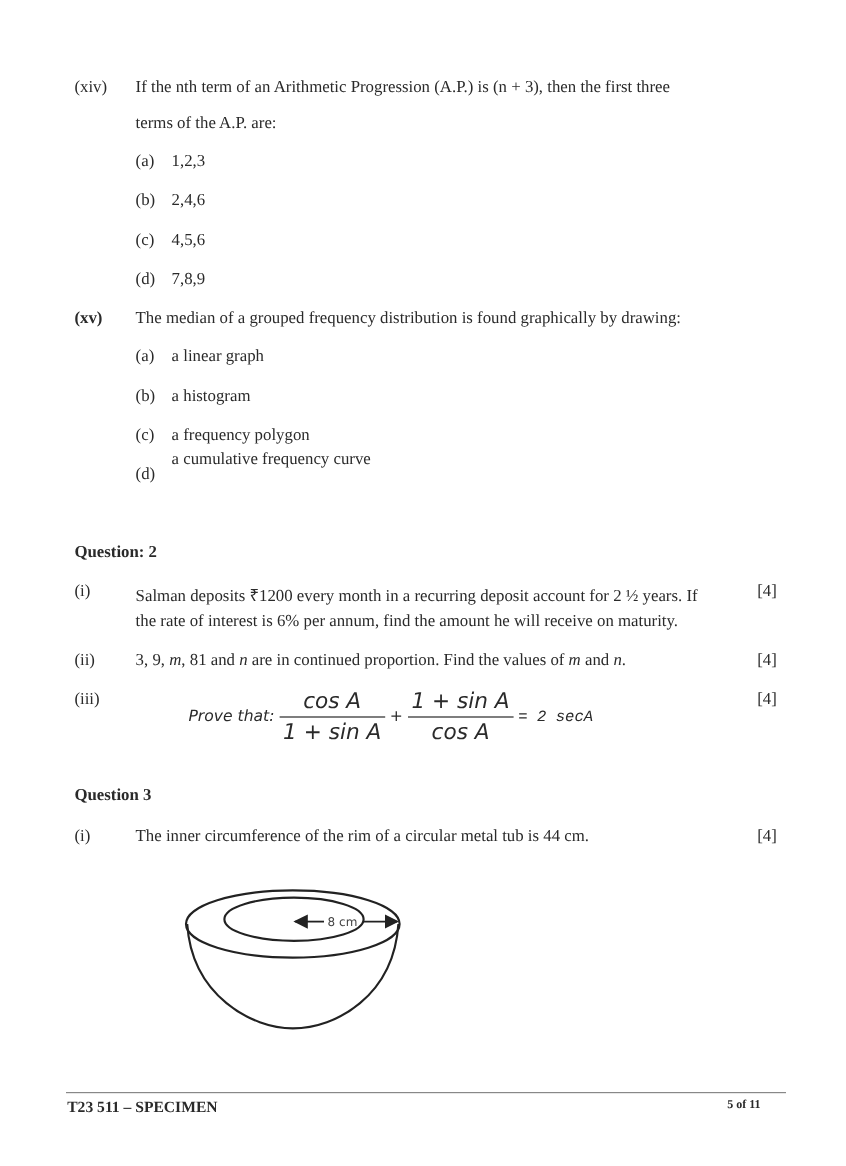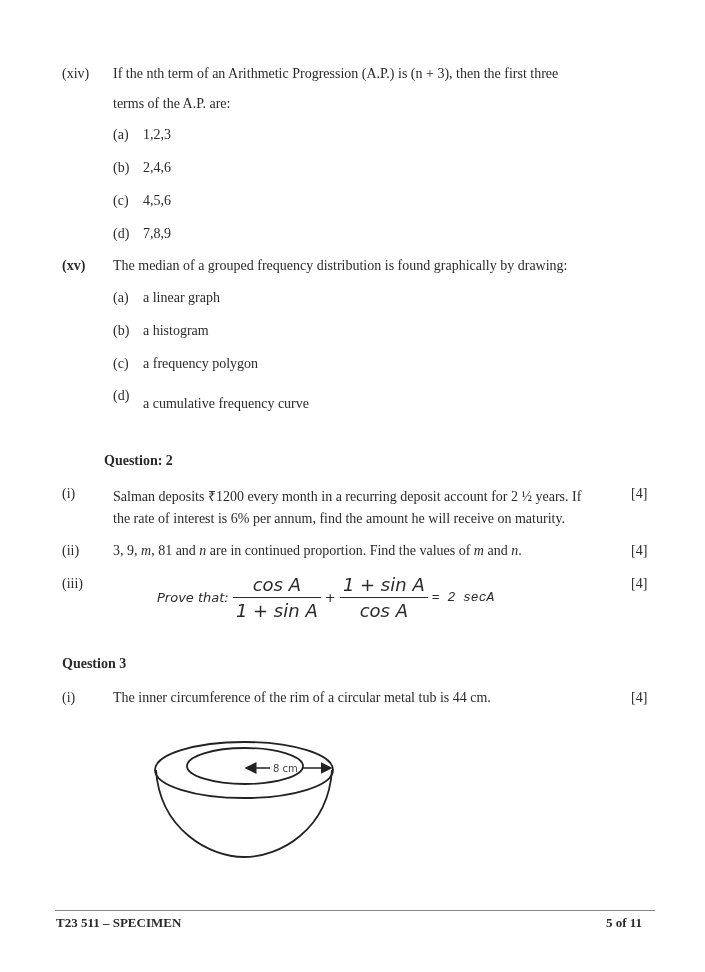--- a/index.html
+++ b/index.html
@@ -39,23 +39,23 @@
 <div class="abs num" style="top:258px;font-weight:bold;">(xv)</div>
 <div class="abs body" style="top:258px;font-family:Liberation Serif, serif;">The median of a grouped frequency distribution is found graphically by drawing:</div>
 
 <div class="abs opt-l" style="top:290px;">(a)</div>
 <div class="abs opt-t" style="top:290px;">a linear graph</div>
 <div class="abs opt-l" style="top:323px;">(b)</div>
 <div class="abs opt-t" style="top:323px;">a histogram</div>
 <div class="abs opt-l" style="top:356px;">(c)</div>
 <div class="abs opt-t" style="top:356px;">a frequency polygon</div>
 <div class="abs opt-l" style="top:388px;">(d)</div>
-<div class="abs opt-t" style="top:396px;">a cumulative frequency curve</div>
+<div class="abs opt-t" style="top:376px;">a cumulative frequency curve</div>
 
-<div class="abs bold" style="left:62px; top:453px;margin-left:42px;">Question: 2</div>
+<div class="abs bold" style="left:62px; top:453px;">Question: 2</div>
 
 <div class="abs num" style="top:486px;">(i)</div>
 <div class="abs body" style="top:486px;">Salman deposits ₹1200 every month in a recurring deposit account for 2 ½ years. If</div>
 <div class="abs body" style="top:511px;">the rate of interest is 6% per annum, find the amount he will receive on maturity.</div>
 <div class="abs mark" style="top:486px;">[4]</div>
 
 <div class="abs num" style="top:543px;">(ii)</div>
 <div class="abs body" style="top:543px;"><span>3, 9, </span><i>m</i><span>, 81 and </span><i>n</i><span> are in continued proportion. Find the values of </span><i>m</i><span> and </span><i>n</i><span>.</span></div>
 <div class="abs mark" style="top:543px;">[4]</div>
 
@@ -83,13 +83,13 @@
   <path d="M156,770 C160,830 210,857 244,857 C280,857 328,830 332,770" fill="none" stroke="#222" stroke-width="1.8"></path>
   <ellipse cx="244" cy="770" rx="89" ry="28" fill="none" stroke="#222" stroke-width="1.8"></ellipse>
   <ellipse cx="245" cy="766" rx="58" ry="18" fill="none" stroke="#222" stroke-width="1.8"></ellipse>
   <line x1="270" y1="768" x2="246" y2="768" stroke="#222" stroke-width="1.5" marker-end="url(#ah)"></line>
   <line x1="303" y1="768" x2="331" y2="768" stroke="#222" stroke-width="1.5" marker-end="url(#ah)"></line>
   <text x="273" y="772" font-family="DejaVu Sans, sans-serif" font-size="10" fill="#444">8 cm</text>
 </svg>
 
 <div class="footer-line"></div>
 <div class="abs bold" style="left:56px; top:915px; font-size:13px;">T23 511 – SPECIMEN</div>
-<div class="abs bold" style="left:606px; top:915px; font-size:13px;">5 of 11</div>
+<div class="abs bold" style="left:606px; top:915px; font-size:10px;">5 of 11</div>
 
 </body></html>

